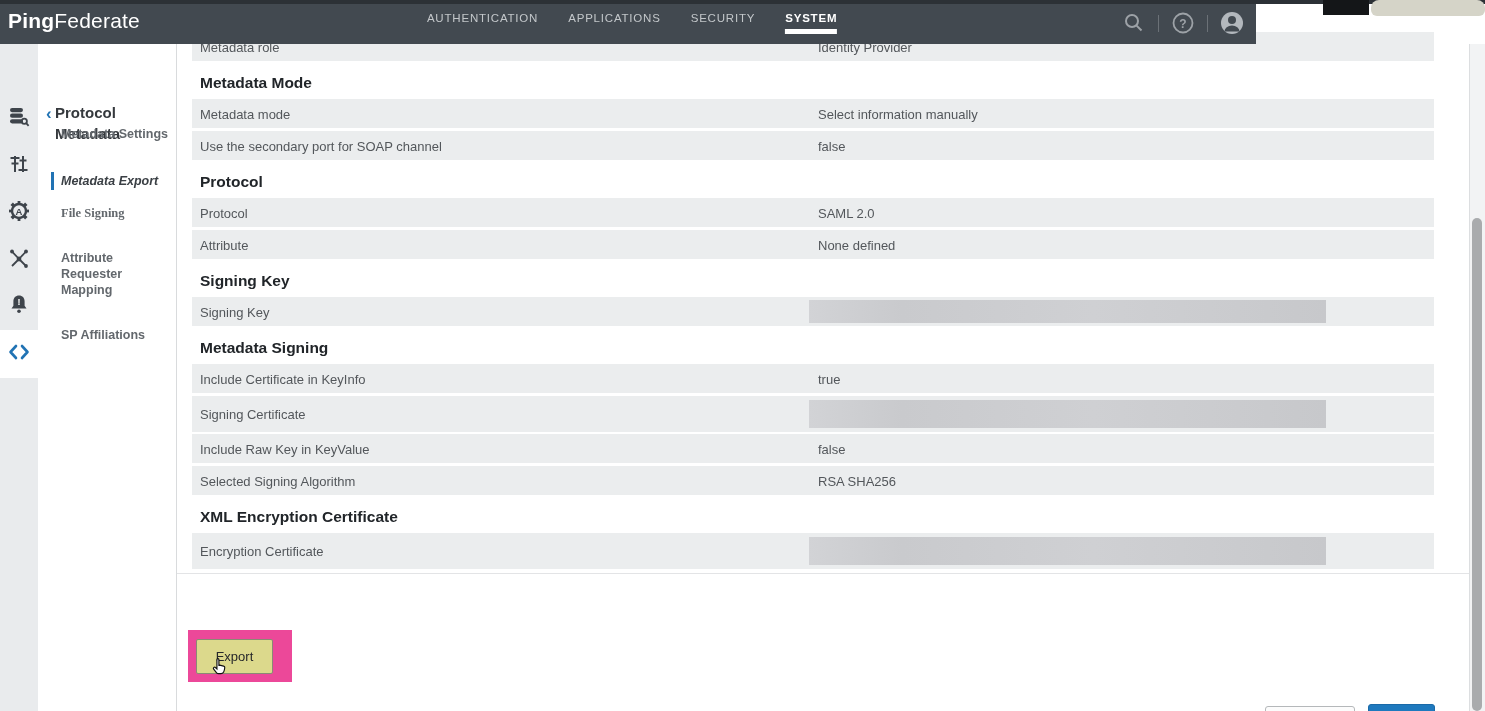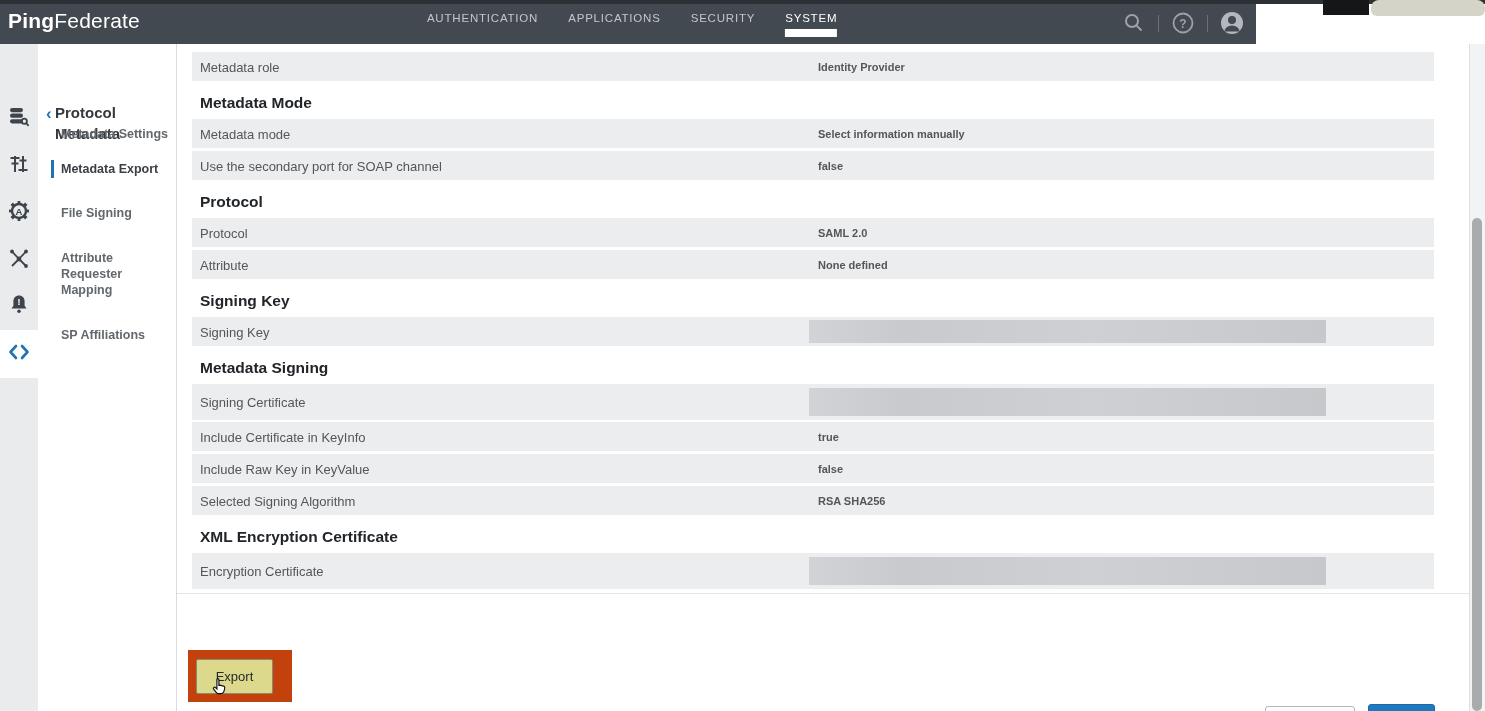--- a/index.html
+++ b/index.html
@@ -11,21 +11,21 @@
     background:#424950; z-index:10; }
   #header-top-edge { position:absolute; left:0; top:0; width:1485px; height:4px;
     background:#2c3136; }
   #logo { position:absolute; left:8px; top:9px; font-size:21px; color:#fff;
     letter-spacing:.2px; cursor:pointer; }
   #logo .b { font-weight:bold; }
   #nav { position:absolute; left:50%; transform:translateX(-49%); top:12px;
     display:flex; gap:30px; align-items:flex-start; }
   .nav-item { font-size:11.5px; letter-spacing:.8px; color:#c3c7ca;
     padding-bottom:5px; cursor:pointer; white-space:nowrap; }
-  .nav-item.active { color:#fff; font-weight:normal; border-bottom:8px solid #ffffff; }
+  .nav-item.active { color:#fff; font-weight:bold; border-bottom:5px solid #ffffff; }
   #header-icons { position:absolute; right:12px; top:11px; display:flex;
     align-items:center; gap:12px; }
   .hdr-divider { width:1px; height:17px; background:#6b7177; }
   .hdr-icon { width:24px; height:24px; cursor:pointer; display:block; }
 
   
   #artifact-black { position:absolute; left:1323px; top:0; width:46px; height:15px;
     background:#141618; z-index:60; }
   #artifact-tab { position:absolute; left:1371px; top:0; width:114px; height:16px;
     background:#d5d4c8; border-radius:8px 8px 6px 6px; z-index:60; }
@@ -45,46 +45,46 @@
     font-weight:bold; }
   #side-title { margin-left:9px; width:88px; font-size:15px; font-weight:bold;
     color:#35393d; line-height:21px; }
   .side-item { position:relative; margin-left:23px; width:108px; font-size:12.5px;
     font-weight:bold; line-height:16px; color:#63686d; cursor:pointer; }
   .side-item.active { color:#3b4045; }
   .side-item .active-bar { display:none; }
   .side-item.active .active-bar { display:block; position:absolute; left:-10px;
     top:-1px; width:3px; height:18px; background:#2173b4; }
   .si-1 { margin-top:82px; }   
-  .si-2 { margin-top:19px; }   
-  .si-3 { margin-top:28px; }   
+  .si-2 { margin-top:31px;font-style:italic; }   
+  .si-3 { margin-top:16px;font-family:Liberation Serif, serif; }   
   .si-4 { margin-top:29px; }   
   .si-5 { margin-top:29px; }   
 
   
-  #main { position:absolute; left:177px; top:48px; width:1293px; height:478px;
+  #main { position:absolute; left:177px; top:28px; width:1293px; height:478px;
     background:#fff; }
   #rows { margin:4px 36px 0 15px; }
   .sec { padding:10px 0 7px 8px; font-size:15.5px; font-weight:bold; color:#212529; }
   .row { position:relative; height:29px; background:#ebedee; margin-bottom:3px; }
   .row.tall { height:36px; margin-bottom:2px; }
   .row .label { position:absolute; left:8px; top:50%; transform:translateY(-50%);
     font-size:13px; color:#53575b; }
   .row .value { position:absolute; left:626px; top:50%; transform:translateY(-50%);
-    font-size:11px; color:#53575b;font-weight:bold; }
+    font-size:13px; color:#53575b; }
   .row .redacted-box { display:none; }
   .row.redacted .redacted-box { display:block; position:absolute; left:617px;
     top:3px; bottom:3px; width:517px;
     background:linear-gradient(90deg,#d2d3d6 0%,#c9cacd 18%,#cfd0d3 55%,#c7c8cb 100%); }
   .row.tall.redacted .redacted-box { top:4px; bottom:4px; }
   #rows-divider { height:1px; background:#e3e4e6; margin-top:4px; }
 
   
   #export-highlight { position:absolute; left:11px; top:602px; width:104px;
-    height:52px; background:#c2410c; }
+    height:52px; background:#ec4899; }
   #export-button { position:absolute; left:8px; top:9px; width:77px; height:35px;
     background:#dcd98c; border:1px solid #8a8a74; border-radius:2px; font-size:13px;
     color:#26282a; display:flex; align-items:center; justify-content:center;
     cursor:pointer; font-family:"Liberation Sans", sans-serif; }
   #cursor-icon { position:absolute; left:22px; top:27px; width:20px; height:20px;
     z-index:3; }
 
   
   #footer-secondary { position:absolute; left:1265px; top:706px; width:90px;
     height:22px; background:#fcfcfc; border:1px solid #b5b8ba; border-radius:3px;
@@ -252,29 +252,29 @@
     <span class="value">None defined</span>
 
   </div>
       <div class="sec">Signing Key</div>
       <div class="row redacted">
     <span class="label">Signing Key</span>
 
     <span class="redacted-box"></span>
   </div>
       <div class="sec">Metadata Signing</div>
+      <div class="row">
+    <span class="label">Include Certificate in KeyInfo</span>
+    <span class="value">true</span>
+
+  </div>
       <div class="row redacted tall">
     <span class="label">Signing Certificate</span>
 
     <span class="redacted-box"></span>
-  </div>
-      <div class="row">
-    <span class="label">Include Certificate in KeyInfo</span>
-    <span class="value">true</span>
-
   </div>
       <div class="row">
     <span class="label">Include Raw Key in KeyValue</span>
     <span class="value">false</span>
 
   </div>
       <div class="row">
     <span class="label">Selected Signing Algorithm</span>
     <span class="value">RSA SHA256</span>
 

